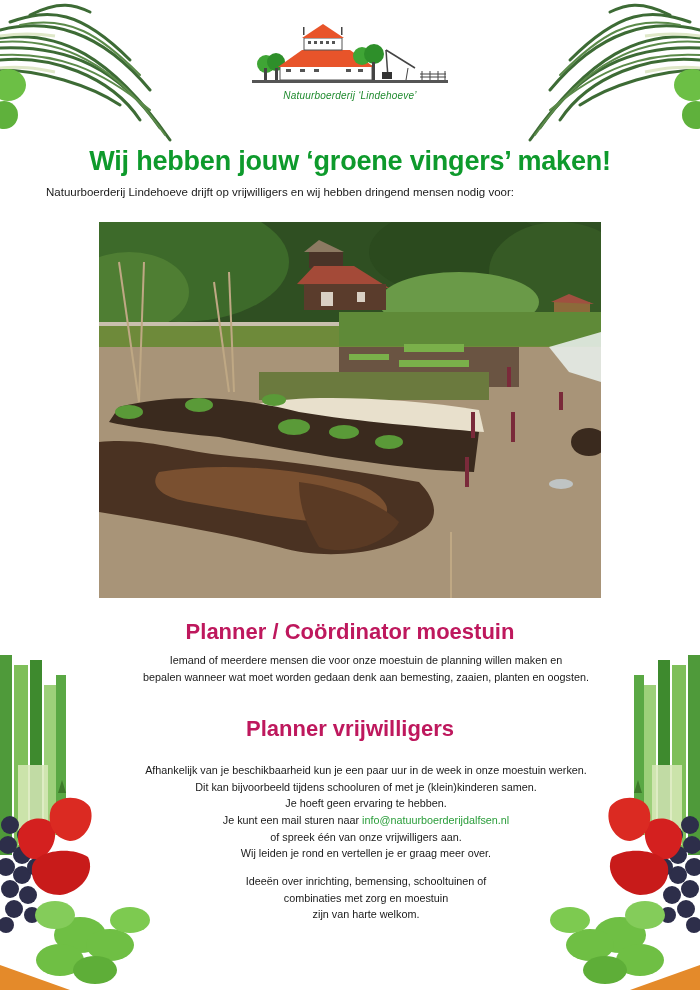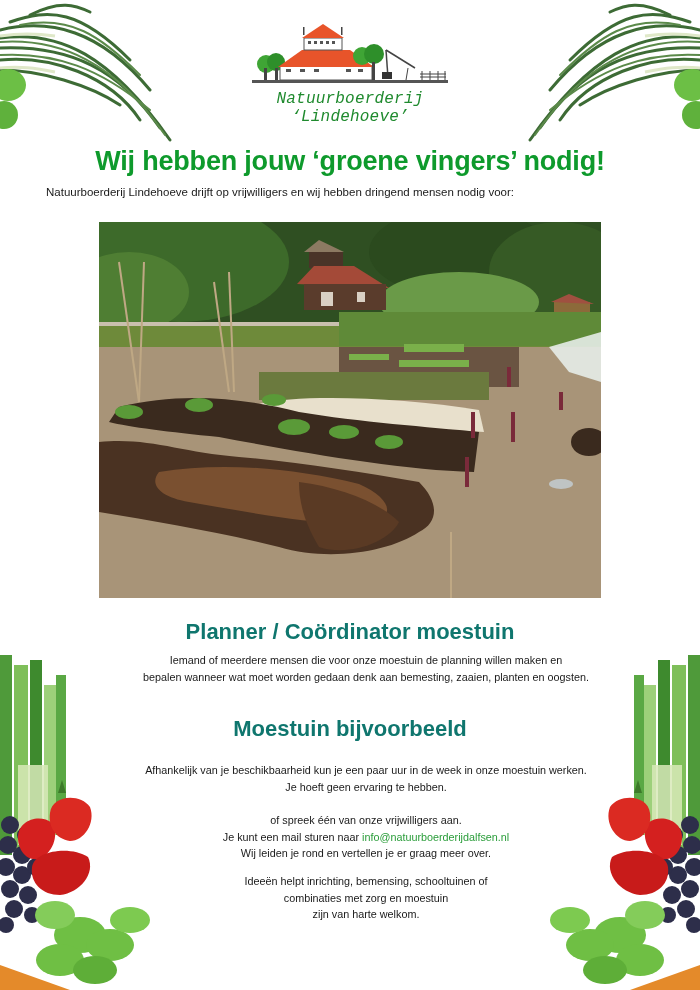--- a/index.html
+++ b/index.html
@@ -9,43 +9,43 @@
   .corner { position: absolute; }
   .corner-tl { left: 0; top: 0; width: 180px; height: 150px; }
   .corner-tr { right: 0; top: 0; width: 180px; height: 150px; }
   .corner-bl { left: 0; bottom: 0; width: 180px; height: 345px; }
   .corner-br { right: 0; bottom: 0; width: 180px; height: 345px; }
 
   .logo { position: absolute; left: 250px; top: 20px; width: 200px; height: 92px; }
   .logo svg { display: block; }
   .logo-text {
     position: absolute; left: 0; top: 70px; width: 200px; text-align: center;
-    font-family: Liberation Mono, monospace; font-style: italic;
-    font-size: 16px; color: #1f8a2e; letter-spacing: 0.2px;
+    font-family: Liberation Sans, sans-serif; font-style: italic;
+    font-size: 10px; color: #1f8a2e; letter-spacing: 0.2px;
   }
 
   .headline {
     position: absolute; left: 0; top: 146px; width: 700px; text-align: center;
     font-family: "Liberation Sans", sans-serif; font-weight: bold;
     font-size: 27px; color: #0e9a2c; letter-spacing: -0.2px;
   }
   .intro {
     position: absolute; left: 0; top: 186px; width: 560px; text-align: center;
     font-family: "Liberation Sans", sans-serif; font-size: 11.5px; color: #1a1a1a;
   }
 
   .photo {
     position: absolute; left: 99px; top: 222px; width: 502px; height: 376px;
     overflow: hidden; background: #8a7a66;
   }
 
   .section-title {
     position: absolute; left: 0; width: 700px; text-align: center;
     font-family: "Liberation Sans", sans-serif; font-weight: bold;
-    font-size: 22px; color: #0f766e;
+    font-size: 22px; color: #be185d;
   }
   .section-title.s1 { top: 619px; }
   .section-title.s2 { top: 716px; }
 
   .para {
     position: absolute; left: 0; width: 700px; text-align: center;
     font-family: "Liberation Sans", sans-serif; font-size: 10.8px; line-height: 16.5px;
     color: #1a1a1a;
     padding-left: 32px;
   }
@@ -242,21 +242,21 @@
         <line x1="170" y1="57" x2="196" y2="57"></line>
       <line x1="172" y1="51" x2="172" y2="60"></line>
         <line x1="180" y1="51" x2="180" y2="60"></line>
       <line x1="188" y1="51" x2="188" y2="60"></line>
         <line x1="195" y1="51" x2="195" y2="60"></line>
     </g>
   </svg>
   <div class="logo-text">Natuurboerderij ‘Lindehoeve’</div>
 </div>
 
-<h1 class="headline">Wij hebben jouw ‘groene vingers’ nodig!</h1>
+<h1 class="headline">Wij hebben jouw ‘groene vingers’ maken!</h1>
 <p class="intro">Natuurboerderij Lindehoeve drijft op vrijwilligers en wij hebben dringend mensen nodig voor:</p>
 
 <div class="photo">
   <svg width="502" height="376" viewBox="0 0 502 376" preserveAspectRatio="none">
 
     <rect x="0" y="0" width="502" height="110" fill="#2f4f22"></rect>
     <ellipse cx="80" cy="40" rx="110" ry="60" fill="#3d6a2a"></ellipse>
     <ellipse cx="30" cy="70" rx="60" ry="40" fill="#4f7e33"></ellipse>
     <ellipse cx="360" cy="30" rx="90" ry="45" fill="#2b4a1e"></ellipse>
     <ellipse cx="460" cy="50" rx="70" ry="50" fill="#365a25"></ellipse>
@@ -327,29 +327,30 @@
     <ellipse cx="462" cy="262" rx="12" ry="5" fill="#bfc4c4"></ellipse>
   </svg>
 </div>
 
 <h2 class="section-title s1">Planner / Coördinator moestuin</h2>
 <div class="para p1">
   <span class="line">Iemand of meerdere mensen die voor onze moestuin de planning willen maken en</span>
   <span class="line">bepalen wanneer wat moet worden gedaan denk aan bemesting, zaaien, planten en oogsten.</span>
 </div>
 
-<h2 class="section-title s2">Moestuin bijvoorbeeld</h2>
+<h2 class="section-title s2">Planner vrijwilligers</h2>
 <div class="para p2">
   <span class="line">Afhankelijk van je beschikbaarheid kun je een paar uur in de week in onze moestuin werken.</span>
+  <span class="line">Dit kan bijvoorbeeld tijdens schooluren of met je (klein)kinderen samen.</span>
   <span class="line">Je hoeft geen ervaring te hebben.</span>
 </div>
 
 <div class="para p3">
+  <span class="line"><span>Je kunt een mail sturen naar </span><a class="email">info@natuurboerderijdalfsen.nl</a></span>
   <span class="line">of spreek één van onze vrijwilligers aan.</span>
-  <span class="line"><span>Je kunt een mail sturen naar </span><a class="email">info@natuurboerderijdalfsen.nl</a></span>
   <span class="line">Wij leiden je rond en vertellen je er graag meer over.</span>
 </div>
 
 <div class="para p4">
-  <span class="line">Ideeën helpt inrichting, bemensing, schooltuinen of</span>
+  <span class="line">Ideeën over inrichting, bemensing, schooltuinen of</span>
   <span class="line">combinaties met zorg en moestuin</span>
   <span class="line">zijn van harte welkom.</span>
 </div>
 
 </body></html>

